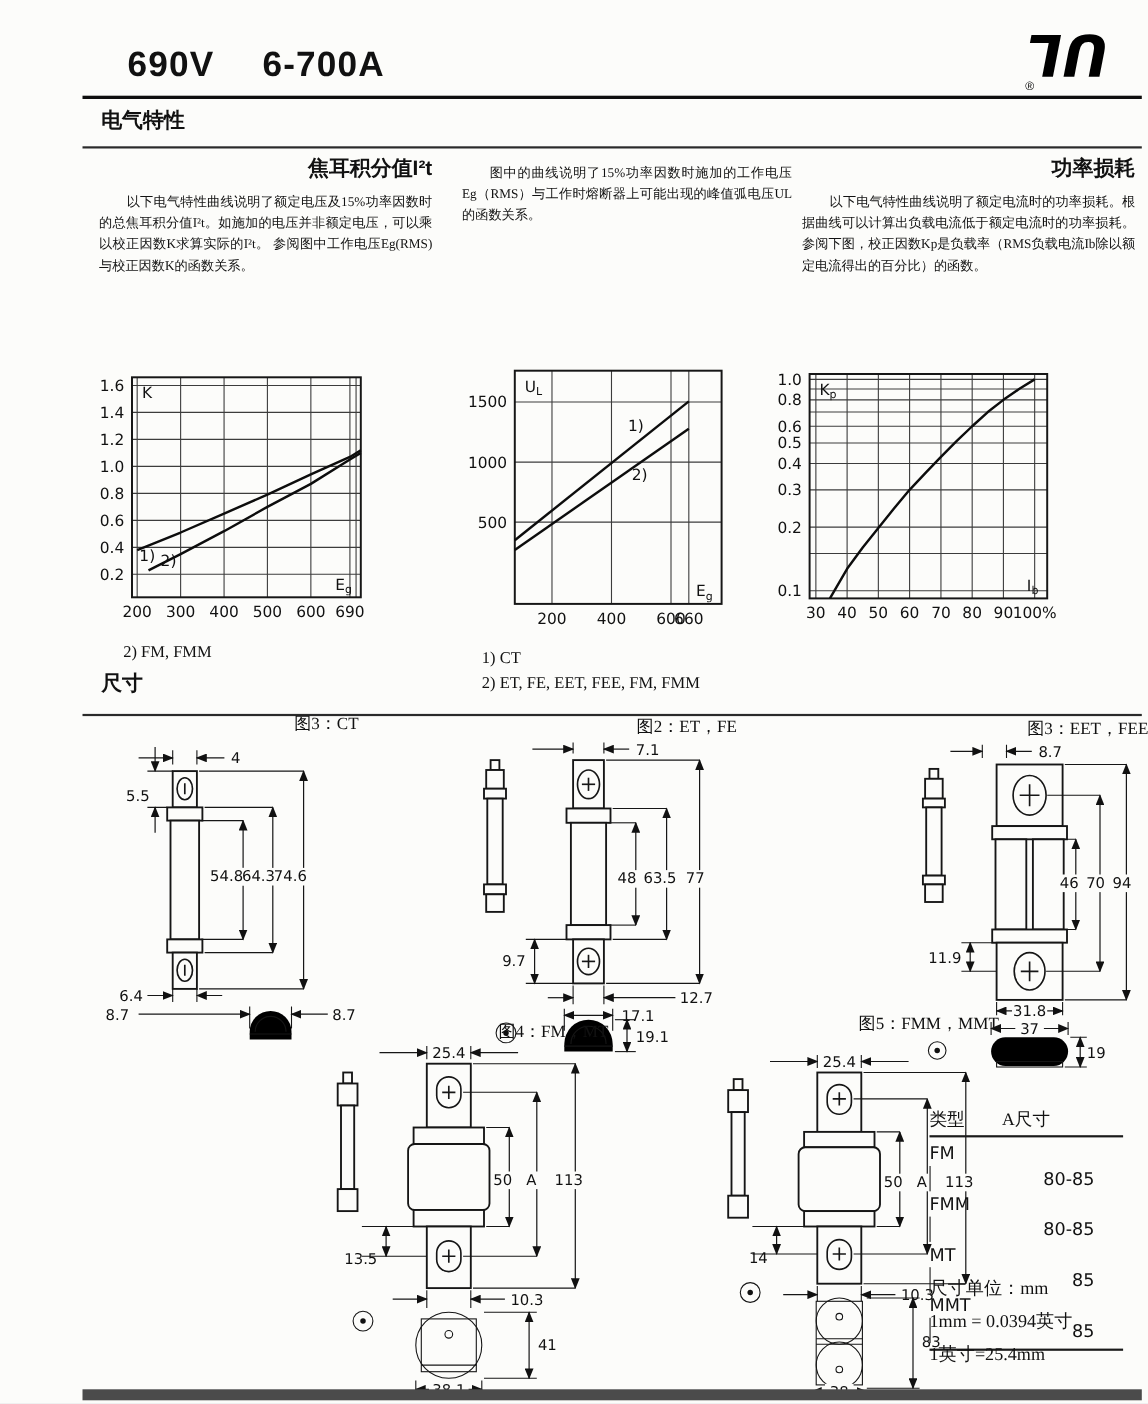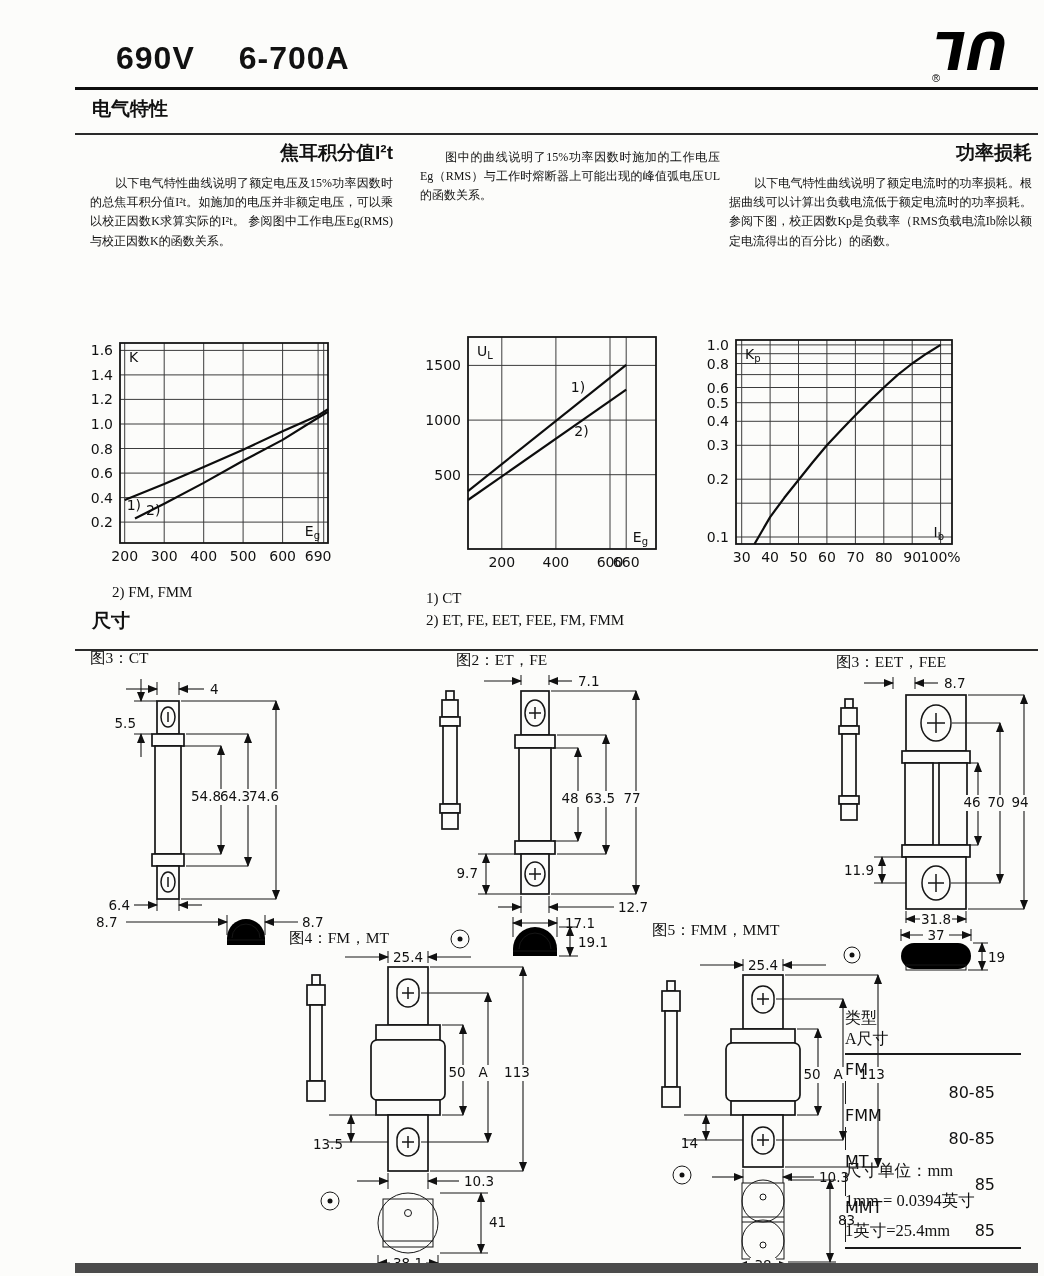--- a/index.html
+++ b/index.html
@@ -21,32 +21,32 @@
   .chart{position:absolute;}
   .grid line{stroke:#3c3c3c;stroke-width:1;}
   .frame{fill:none;stroke:#161616;stroke-width:1.8;}
   .curve{fill:none;stroke:#0d0d0d;stroke-width:2.2;stroke-linejoin:round;}
   .xt{text-anchor:middle;} .yt{text-anchor:end;} .ae{text-anchor:end;}
   .xt,.yt,.clab,.alab{font:14px "DejaVu Sans",sans-serif;fill:#111;}
   .sb{font-size:10px;}
   .legend{margin-top:9px;font:15px "Liberation Serif","DejaVu Serif",serif;white-space:nowrap;line-height:1.45;}
   
   .fig{position:absolute;}
-  .fig-label{font:15.5px "Liberation Serif","DejaVu Serif",serif;white-space:nowrap;}
+  .fig-label{font:15.5px "Liberation Serif","DejaVu Serif",serif;white-space:nowrap;text-align:right;}
   g.ol{fill:#fcfcfa;stroke:#161616;stroke-width:1.7;}
   g.hole{fill:none;stroke:#161616;stroke-width:1.5;}
   .ext{stroke:#161616;stroke-width:1;}
   .dl{stroke:#161616;stroke-width:1.1;fill:none;}
   .thin{stroke:#161616;stroke-width:1;fill:none;}
   .dt{font:13.5px "DejaVu Sans",sans-serif;fill:#111;}
   .dte{text-anchor:end;} .dtm{text-anchor:middle;}
   .bg{fill:#fcfcfa;stroke:none;}
   
   #dtbl{left:845px;top:1008px;width:176px;font:16px "DejaVu Sans",sans-serif;}
-  #dtbl .hdr{display:flex;padding-bottom:3px;border-bottom:2px solid #1a1a1a;font-family:"Liberation Serif",serif;flex-direction:column;}
+  #dtbl .hdr{display:flex;padding-bottom:3px;border-bottom:2px solid #1a1a1a;font-family:"Liberation Serif",serif;}
   #dtbl .hdr span:first-child{width:66px;}
   #dtbl .bd{border-bottom:2px solid #1a1a1a;padding:3px 0 5px;}
   #dtbl .row{display:flex;line-height:23px;flex-direction:column;}
   #dtbl .c1{width:62px;}
   #dtbl .c2{flex:1;text-align:right;padding-right:26px;border-left:1.6px solid #1a1a1a;}
   
   #notes{left:845px;top:1156px;font:16.5px "Liberation Serif","DejaVu Serif",serif;line-height:30px;}
   #bottom-bar{left:75px;top:1263px;width:963px;height:10px;background:#4b4b4b;}
 </style>
 </head>
@@ -157,21 +157,21 @@
         <text class="xt" x="75.8" y="236">200</text>
         <text class="xt" x="129.9" y="236">400</text>
         <text class="xt" x="184.0" y="236">600</text>
         <text class="xt" x="200.2" y="236">660</text>
         <text class="yt" x="35" y="148.7">500</text>
         <text class="yt" x="35" y="94.1">1000</text>
         <text class="yt" x="35" y="39.4">1500</text>
         <text class="alab" x="51" y="25">U<tspan class="sb" dy="3">L</tspan></text>
         <text class="alab ae" x="222" y="211">E<tspan class="sb" dy="3">g</tspan></text>
       </svg>
-    <div class="legend" style="margin-left:0">
+    <div class="legend" style="margin-left:12px">
       <div>1) CT</div>
       <div>2) ET, FE, EET, FEE, FM, FMM</div>
     </div>
   </div>
 
   <div class="chart" style="left:702px;top:334px;width:280px">
     <svg id="c3" width="266" height="236">
         <g class="grid">
           <line x1="39.7" y1="6" x2="39.7" y2="210"></line>
           <line x1="68.1" y1="6" x2="68.1" y2="210"></line>

